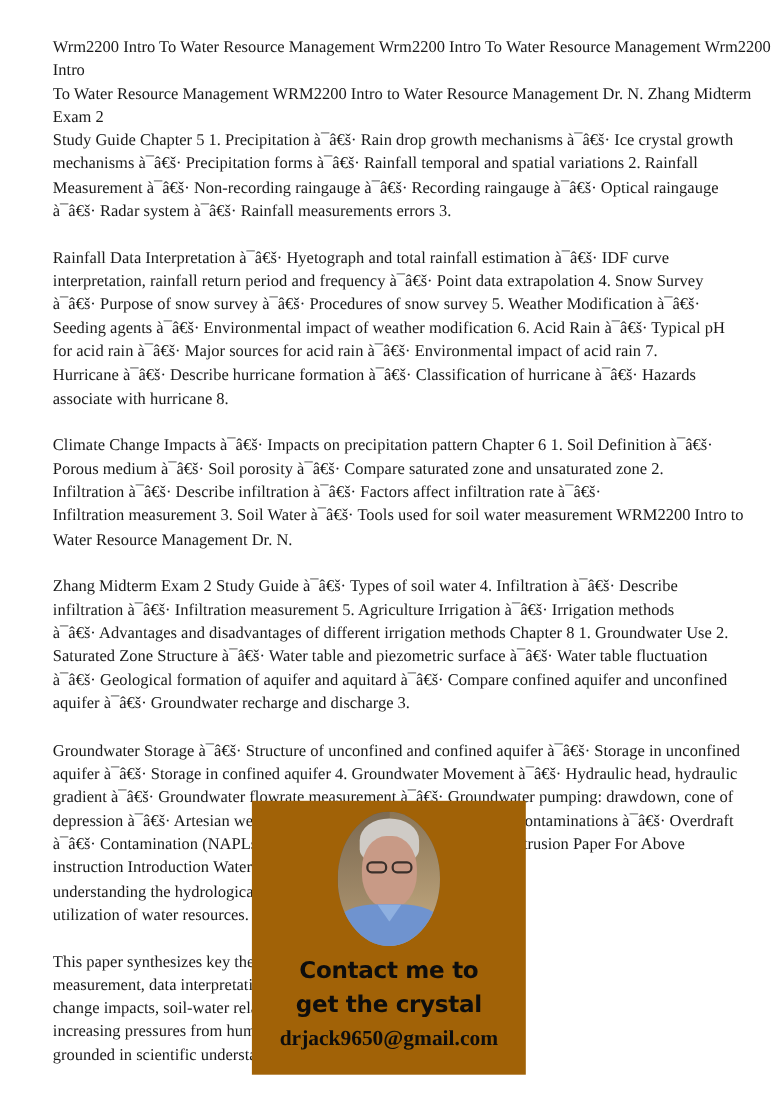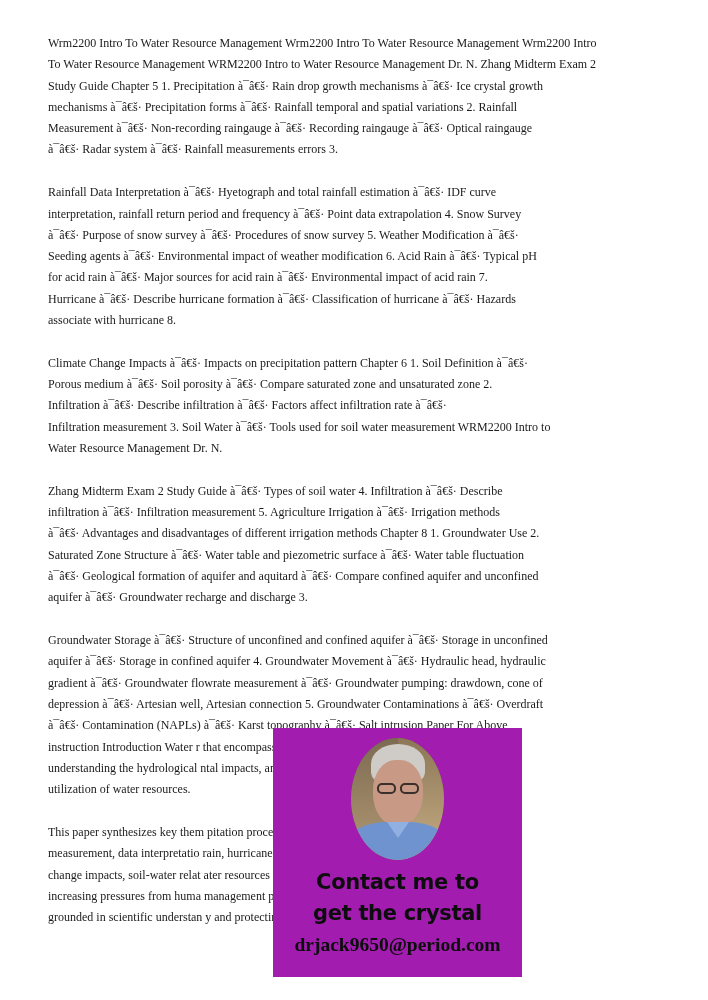--- a/index.html
+++ b/index.html
@@ -1,22 +1,22 @@
 <!DOCTYPE html>
 <html><head>
 <meta charset="utf-8">
 <style>
   html, body { margin: 0; padding: 0; background: #ffffff; }
   body { width: 708px; height: 1000px; position: relative; overflow: hidden; }
   .page { position: absolute; left: 48px; top: 33px; width: 660px;
-    font-family: "Liberation Serif", "DejaVu Serif", serif; font-size: 12px;
+    font-family: "Liberation Serif", "DejaVu Serif", serif; font-size: 15px;
     line-height: 21.3px; color: #1a1a1a; }
   .para { margin: 0 0 21.5px 0; white-space: pre-line; }
   .banner { position: absolute; left: 229px; top: 728px; width: 249px; height: 249px;
-    background: #a21caf; overflow: hidden; margin-left: 44px; }
+    background: #a16207; overflow: hidden; }
   .portrait { position: absolute; left: 78px; top: 10px; width: 93px; height: 122px;
     border-radius: 50%; overflow: hidden; background: #6d5a44; }
   .portrait .bg-l { position:absolute; left:0; top:0; width:50%; height:100%; background:linear-gradient(#7c6a52,#b39a74); }
   .portrait .bg-r { position:absolute; right:0; top:0; width:50%; height:100%; background:linear-gradient(#8b7657,#c8ae84); }
   .portrait .hair { position:absolute; left:20px; top:6px; width:54px; height:40px; border-radius:50% 50% 30% 30%; background:#cfcbc6; }
   .portrait .face { position:absolute; left:22px; top:22px; width:50px; height:66px; border-radius:45% 45% 48% 48%; background:#c89a86; }
   .portrait .glasses { position:absolute; left:24px; top:45px; width:46px; height:12px; }
   .portrait .glasses span { position:absolute; top:0; width:19px; height:11px; border:2px solid #3a2f2a; border-radius:5px; box-sizing:border-box; }
   .portrait .shirt { position:absolute; left:0; top:84px; width:93px; height:40px; background:#6f93cf; border-radius:40% 40% 0 0; }
   .portrait .collar { position:absolute; left:36px; top:84px; width:22px; height:16px; background:#8fb0e0; clip-path: polygon(0 0,100% 0,50% 100%); }
@@ -80,14 +80,14 @@
     <div class="face"></div>
     <div class="glasses">
         <span style="left:2px"></span>
         <span style="left:25px"></span>
       </div>
     <div class="shirt"></div>
     <div class="collar"></div>
   </div>
   <div class="cta l1">Contact me to</div>
   <div class="cta l2">get the crystal</div>
-  <div class="email">drjack9650@period.com</div>
+  <div class="email">drjack9650@gmail.com</div>
 </div>
 
 </body></html>

